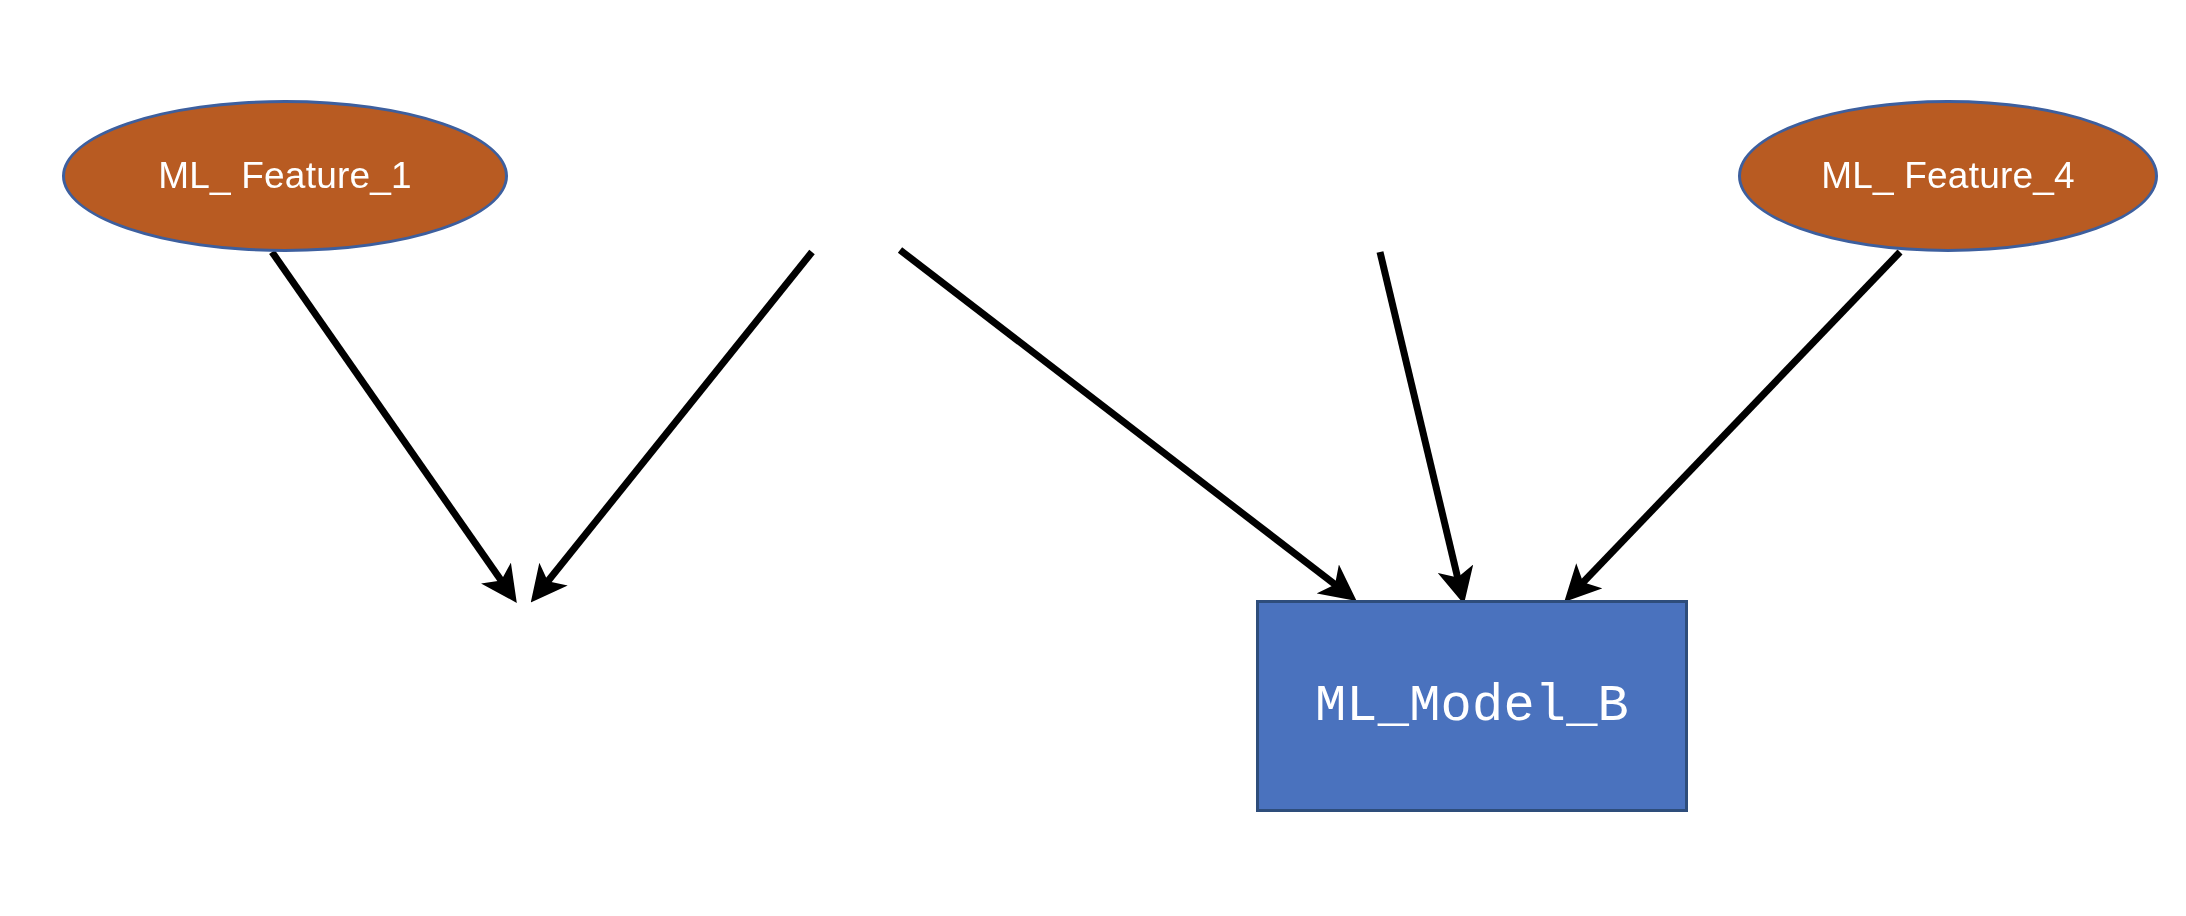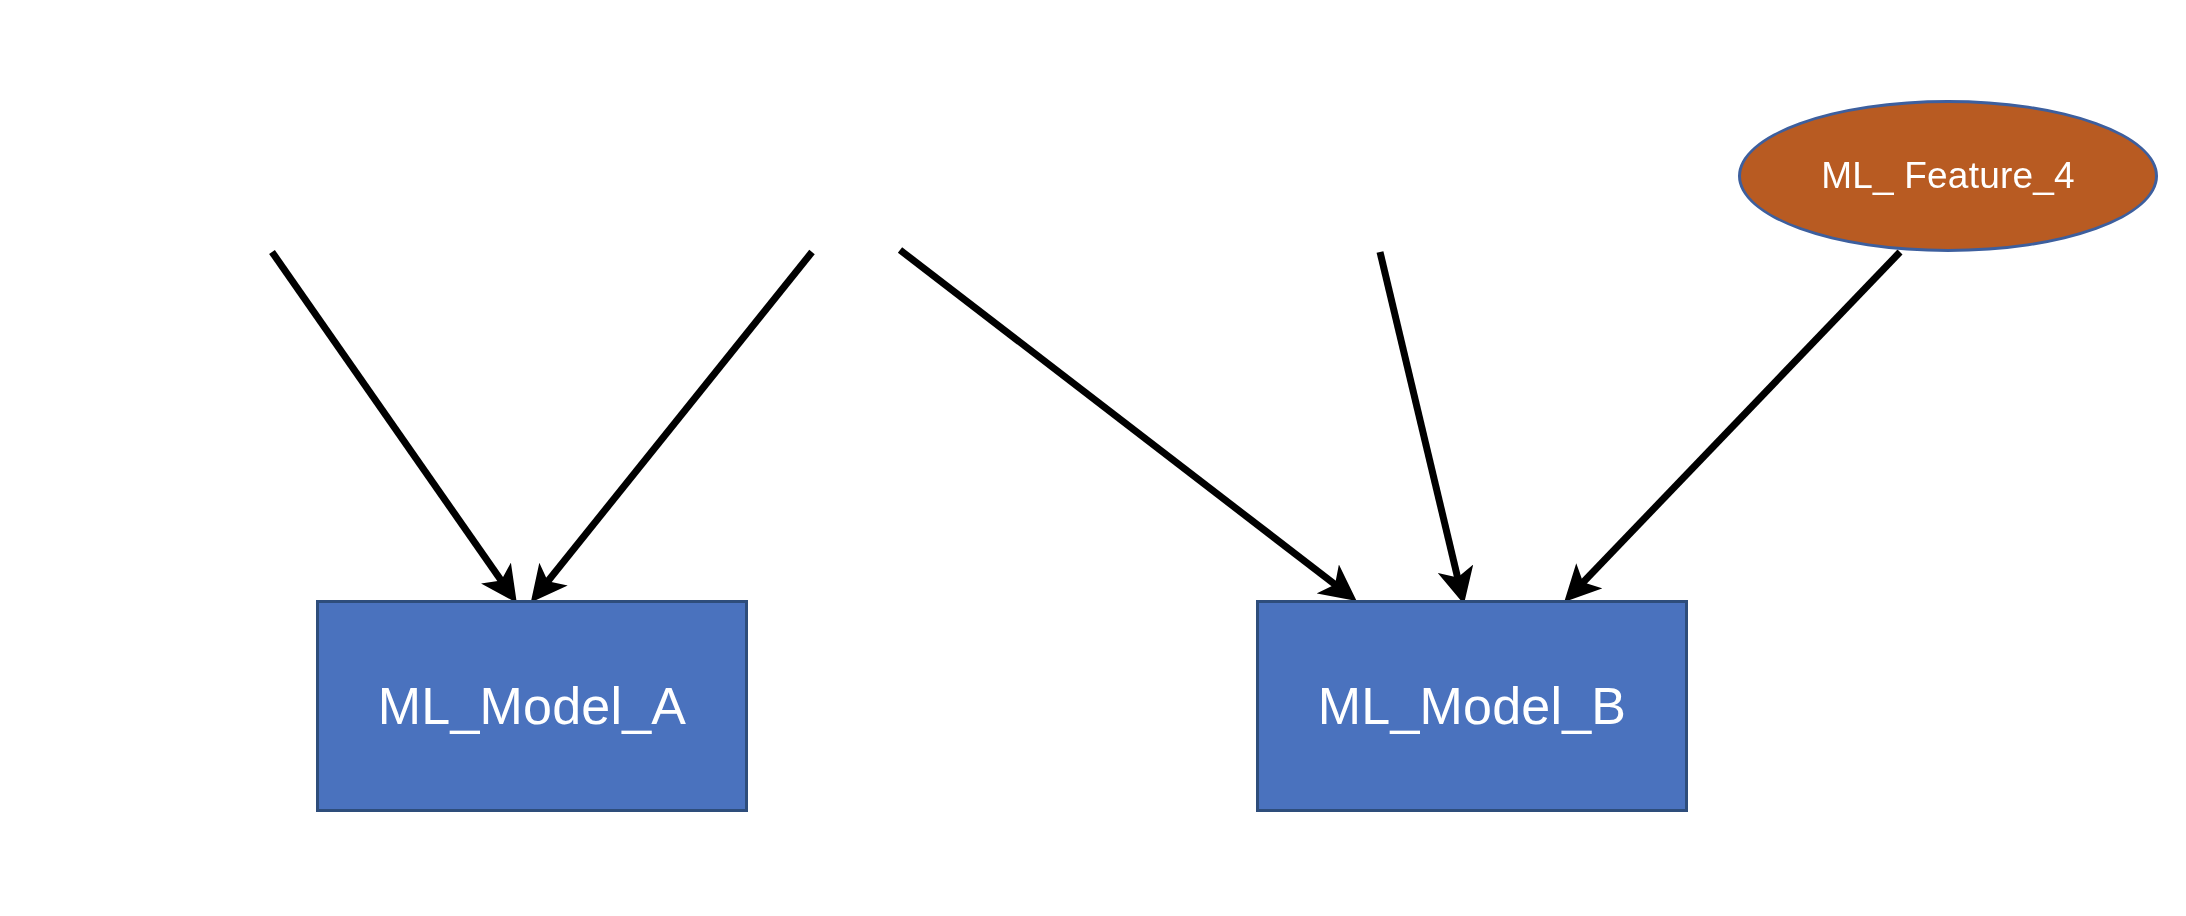--- a/index.html
+++ b/index.html
@@ -69,24 +69,24 @@
     </defs>
     <g id="edge-group">
         <line x1="272" y1="252" x2="512" y2="596" stroke="#000000" stroke-width="7" marker-end="url(#arrowhead)"></line>
         <line x1="812" y1="252" x2="536" y2="596" stroke="#000000" stroke-width="7" marker-end="url(#arrowhead)"></line>
         <line x1="900" y1="250" x2="1350" y2="596" stroke="#000000" stroke-width="7" marker-end="url(#arrowhead)"></line>
         <line x1="1380" y1="252" x2="1462" y2="596" stroke="#000000" stroke-width="7" marker-end="url(#arrowhead)"></line>
         <line x1="1900" y1="252" x2="1570" y2="596" stroke="#000000" stroke-width="7" marker-end="url(#arrowhead)"></line>
       </g>
   </svg>
 
+  <div class="node feature-node" style="left: 62px; top: 100px; width: 446px; height: 152px;">
+    <span class="node-label">ML_ Feature_1</span>
+  </div>
   <div class="node feature-node" style="left: 1738px; top: 100px; width: 420px; height: 152px; justify-content: center;">
     <span class="node-label">ML_ Feature_4</span>
   </div>
 
-  <div class="node model-node" style="left: 316px; top: 600px; width: 432px; height: 212px;">
-    <span class="node-label">ML_Model_A</span>
-  </div>
-  <div class="node model-node" style="left: 1256px; top: 600px; width: 432px; height: 212px;">
+  <div class="node model-node" style="left: 1256px; top: 600px; width: 432px; height: 212px; font-family: Liberation Mono, monospace;">
     <span class="node-label">ML_Model_B</span>
   </div>
 
 </div>
 
 </body></html>

